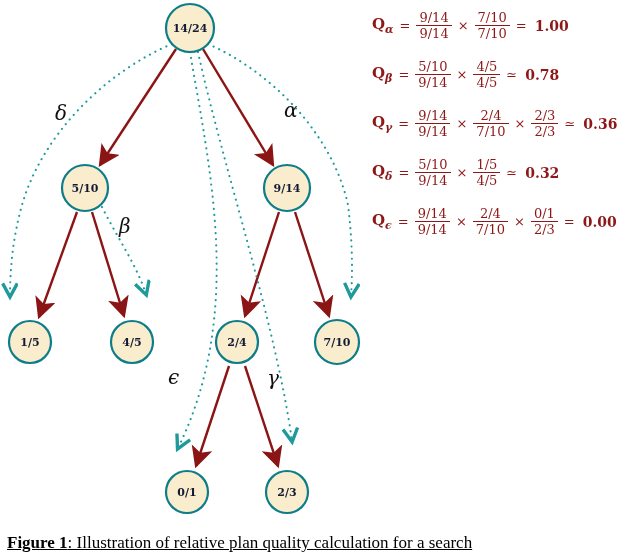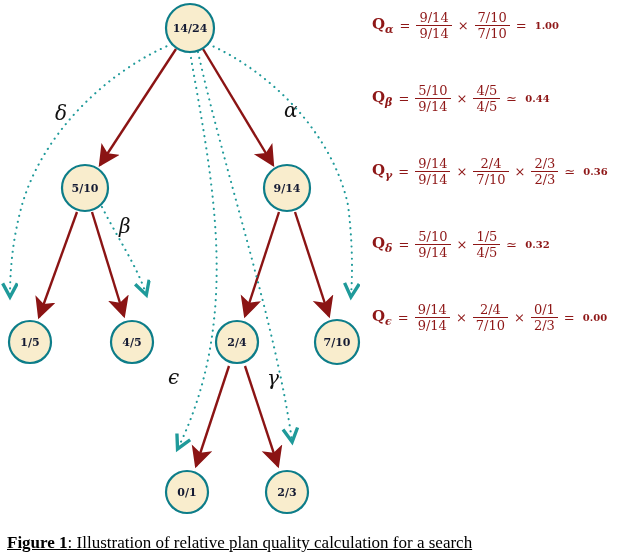--- a/index.html
+++ b/index.html
@@ -3,31 +3,31 @@
 <meta charset="utf-8">
 <style>
   * { margin:0; padding:0; box-sizing:border-box; }
   html,body { background:#ffffff; }
   body { width:640px; height:554px; font-family:"DejaVu Serif", serif; }
   .page { position:relative; width:640px; height:554px; overflow:hidden; background:#fff; }
 
   .tree-svg { position:absolute; left:0; top:0; }
 
   .equations { position:absolute; left:372px; top:3px; width:268px;
-               display:flex; flex-direction:column; gap:28px; }
+               display:flex; flex-direction:column; gap:4px; }
   .eq-row { display:flex; align-items:center; height:45px; color:#8e1717; gap:5px;
             font-family:"DejaVu Serif", serif; }
   .q { font-weight:bold; font-size:15px; white-space:nowrap; }
   .q sub { font-style:italic; font-size:11px; font-weight:bold; }
   .op { font-size:13px; padding:0 1px; }
   .frac { display:inline-flex; flex-direction:column; align-items:center;
           font-size:13px; line-height:1.18; }
   .frac .num { padding:0 3px; }
   .frac .den { border-top:1.4px solid #8e1717; padding:0 3px; }
-  .val { font-weight:bold; font-size:10px; margin-left:2px; white-space:nowrap; }
+  .val { font-weight:bold; font-size:14px; margin-left:2px; white-space:nowrap; }
 
   .caption { position:absolute; left:7px; top:533px; width:633px; font-size:17px;
              color:#000; white-space:nowrap; font-family:"Liberation Serif", serif;text-decoration:underline; }
   .caption .cap-label { font-weight:bold; }
 
   .node-label { font-family:"DejaVu Serif", serif; font-weight:bold; font-size:11px; fill:#141a33; }
   .plan-label { font-family:"DejaVu Serif", serif; font-style:italic; font-size:20px; fill:#111; }
 </style>
 </head>
 <body>
@@ -125,21 +125,21 @@
       <span class="frac">
           <span class="num">5/10</span>
           <span class="den">9/14</span>
         </span>
       <span class="op">×</span>
       <span class="frac">
           <span class="num">4/5</span>
           <span class="den">4/5</span>
         </span>
       <span class="op">≃</span>
-      <span class="val">0.44</span>
+      <span class="val">0.78</span>
     </div>
 
     <div class="eq-row">
       <span class="q"><b>Q</b><sub>γ</sub></span>
       <span class="op">=</span>
       <span class="frac">
           <span class="num">9/14</span>
           <span class="den">9/14</span>
         </span>
       <span class="op">×</span>

